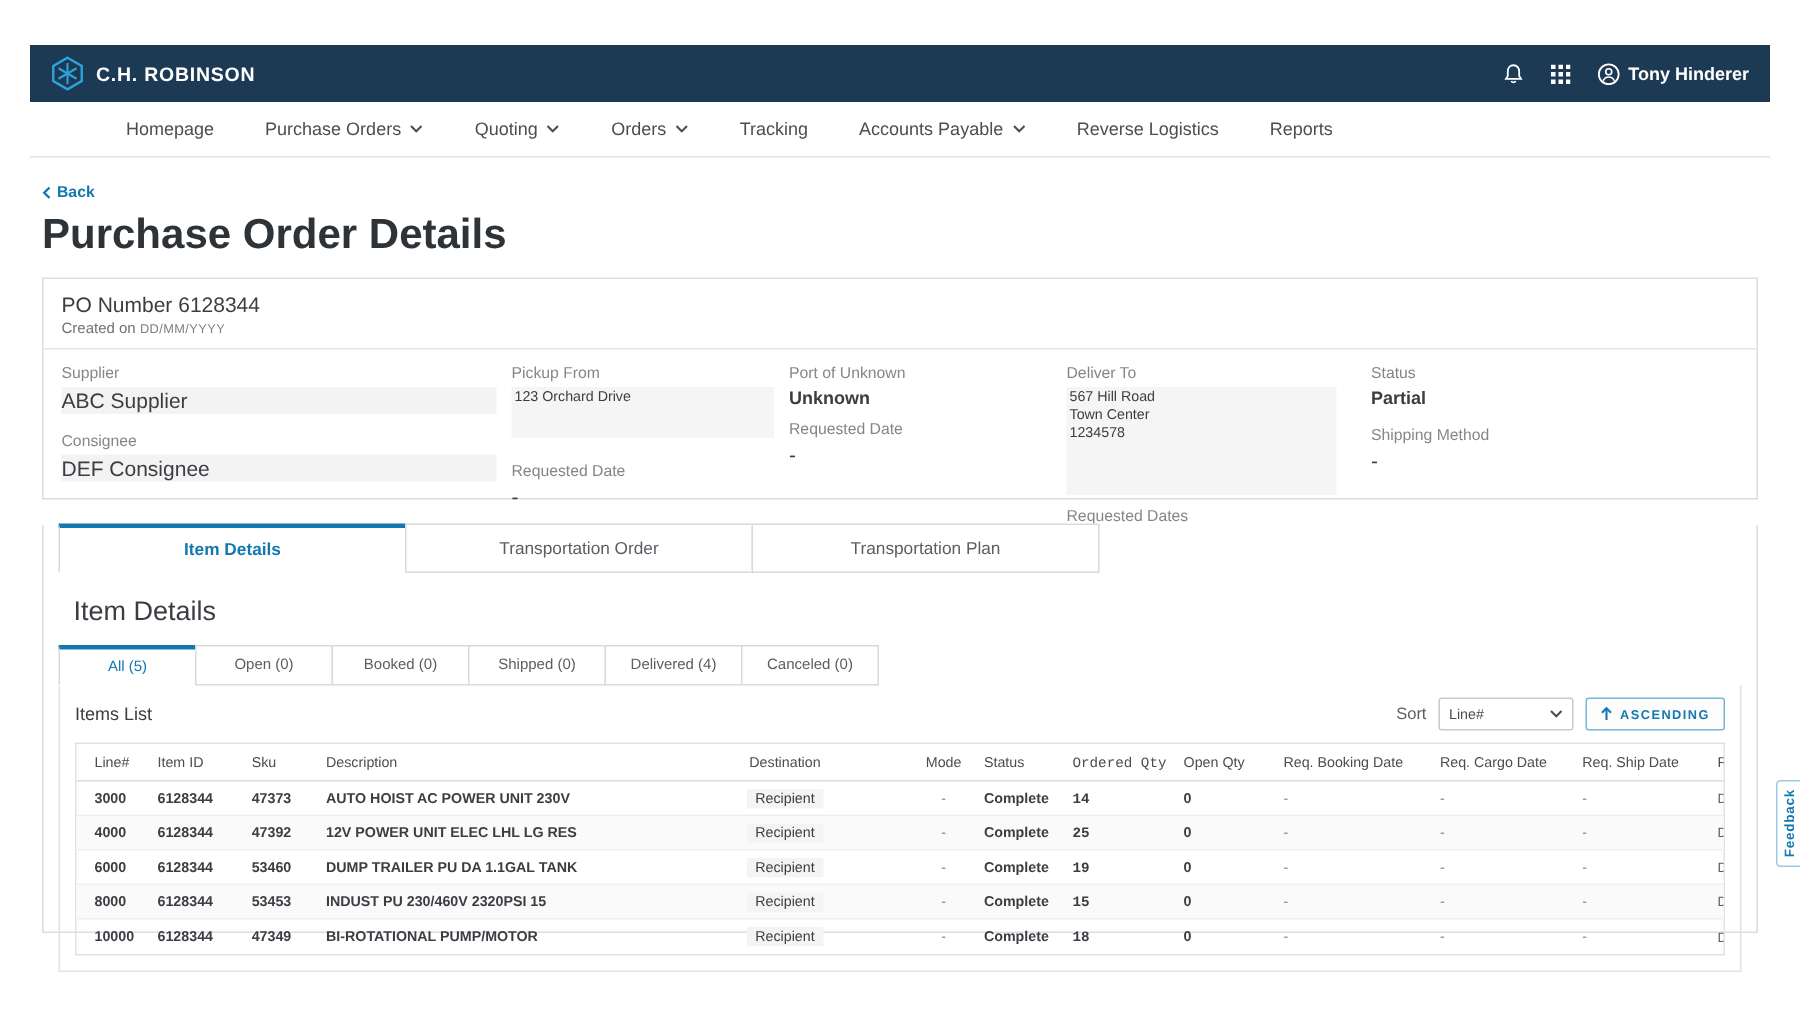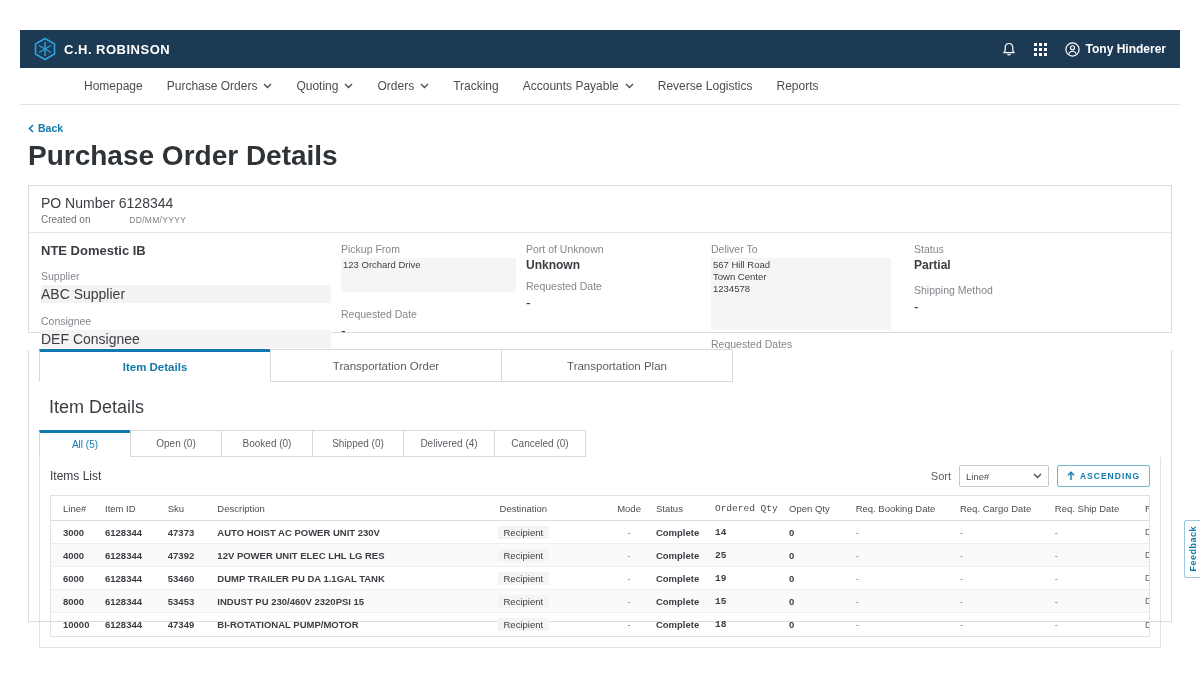--- a/index.html
+++ b/index.html
@@ -16,35 +16,35 @@
   .searchbox { width:185px; height:24px; background:#fff; border-radius:3px;
     display:flex; align-items:center; padding:0 8px; }
   .searchbox input { border:none; outline:none; flex:1; font-size:10px; color:#555;
     font-family:"Liberation Sans", sans-serif; }
   .icon-btn { display:flex; align-items:center; justify-content:center; cursor:pointer; }
   .username { color:#fff; font-size:12px; font-weight:bold; display:flex; align-items:center; gap:6px; }
 
   
   .menubar { position:absolute; left:20px; right:20px; top:68px; height:37px;
     background:#fff; border-bottom:1px solid #e2e2e2; display:flex; align-items:center;
-    padding-left:64px; gap:24px;text-align:center; }
+    padding-left:64px; gap:34px;text-align:center; }
   .menu-item { font-size:12px; color:#4a4e52; display:flex; align-items:center; gap:6px; cursor:pointer; }
 
   
   .back-link { position:absolute; left:28px; top:122px; color:#1279b0; font-size:10.5px;
     font-weight:bold; display:flex; align-items:center; gap:4px; cursor:pointer; }
   .page-title { position:absolute; left:28px; top:140px; font-size:28px; font-weight:bold; color:#2e3338; }
 
   
   .card { position:absolute; background:#fff; border:1px solid #ddd; }
   .summary-card { left:28px; top:185px; width:1144px; height:148px; }
   .summary-head { padding:9px 12px 7px; border-bottom:1px solid #e6e6e6; }
   .po-number { font-size:14px; color:#3a3e43; }
   .created { font-size:10px; color:#6e7277; margin-top:3px; }
-  .created .mono-date { font-size:8.5px; letter-spacing:.3px; color:#7c8085;margin-left:36px; }
+  .created .mono-date { font-size:8.5px; letter-spacing:.3px; color:#7c8085; }
   .summary-grid { display:flex; padding:10px 12px 0 12px; }
   .sum-col { font-size:10.5px; }
   .sum-col.c1 { width:300px; }
   .sum-col.c2 { width:185px; }
   .sum-col.c3 { width:185px; }
   .sum-col.c4 { width:203px; }
   .sum-col.c5 { width:230px; }
   .lbl { color:#83878c; font-size:10.5px; margin-bottom:3px; }
   .val { color:#3a3e43; font-size:14px; }
   .val-bold { color:#3a3e43; font-size:12px; font-weight:bold; }
@@ -223,21 +223,20 @@
   <div class="card summary-card">
     <div class="summary-head">
       <div class="po-number">PO Number 6128344</div>
       <div class="created">
         <span>Created on</span>
         <span class="mono-date">DD/MM/YYYY</span>
       </div>
     </div>
     <div class="summary-grid">
       <div class="sum-col c1">
-        <div class="order-type">NTE Domestic IB</div>
         <div class="lbl">Supplier</div>
         <div class="val gray-block" style="width:290px;">ABC Supplier</div>
         <div class="spacer12"></div>
         <div class="lbl">Consignee</div>
         <div class="val gray-block" style="width:290px;">DEF Consignee</div>
       </div>
       <div class="sum-col c2">
         <div class="lbl">Pickup From</div>
         <div class="addr-panel">
           <div class="addr-line">123 Orchard Drive</div>

